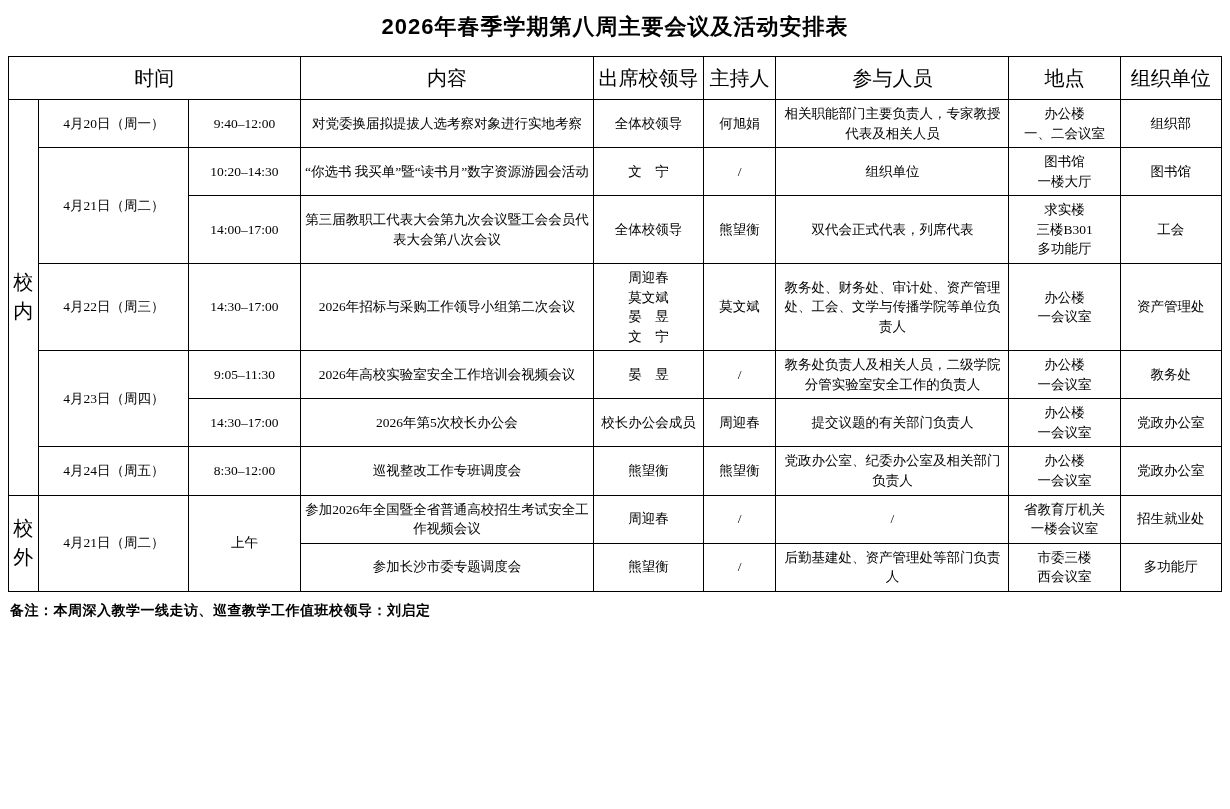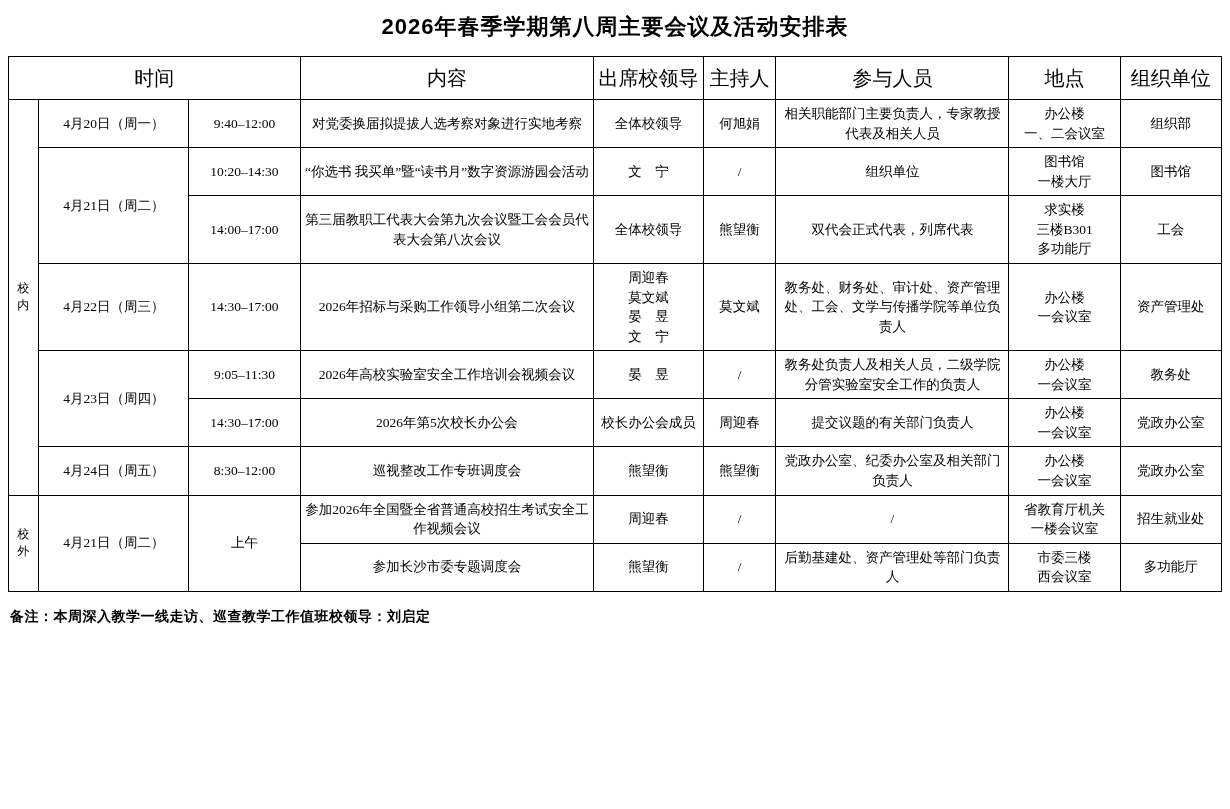--- a/index.html
+++ b/index.html
@@ -42,21 +42,21 @@
     padding: 4px 4px;
     line-height: 1.45;
     font-weight: normal;
   }
   thead td {
     height: 34px;
     font-size: 20px;
   }
   .cat {
     font-weight: bold;
-    font-size: 12px;
+    font-size: 20px;
     width: 30px;
     letter-spacing: 1px;
   }
   .datecell {
     width: 148px;
     white-space: nowrap;
   }
   .timecell {
     width: 110px;
     white-space: nowrap;
@@ -65,21 +65,21 @@
     width: 290px;
     padding-left: 6px;
     padding-right: 6px;
   }
   .leadercell { width: 108px; font-family: Liberation Serif, serif; }
   .hostcell { width: 72px; }
   .partcell { width: 230px; padding-left: 6px; padding-right: 6px; }
   .placecell { width: 110px; }
   .orgcell { width: 100px; }
   .note {
-    margin-top: 16px;
+    margin-top: 10px;
     font-size: 14px;
     font-weight: bold;
     font-family: "Liberation Sans", "DejaVu Sans", sans-serif;
     padding-left: 2px;
     letter-spacing: 0.5px;
   }
   .note .note-label { font-weight: bold; }
 </style>
 </head>
 <body>

